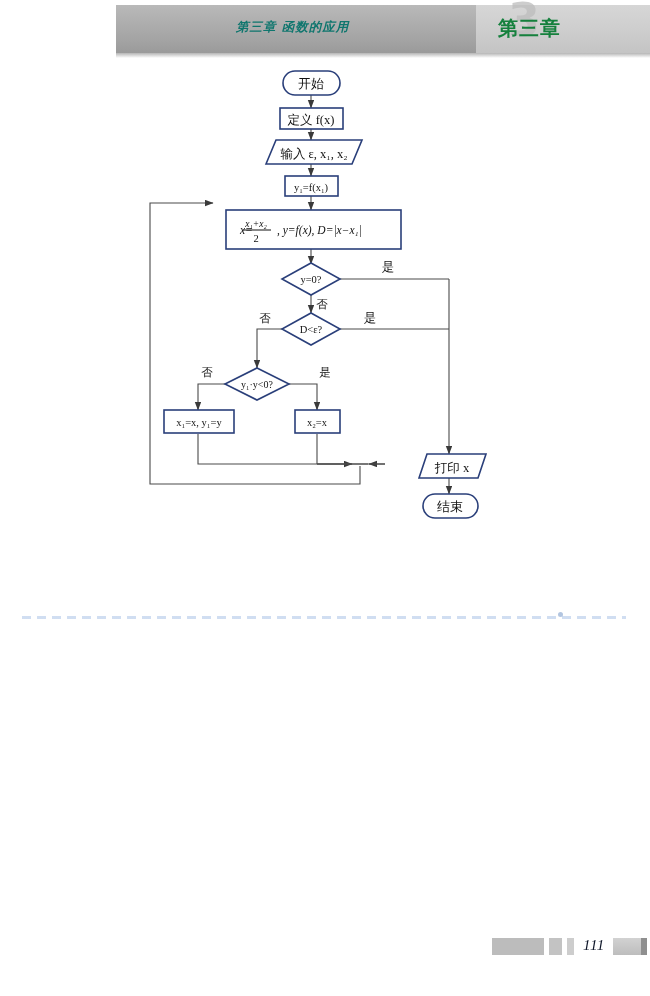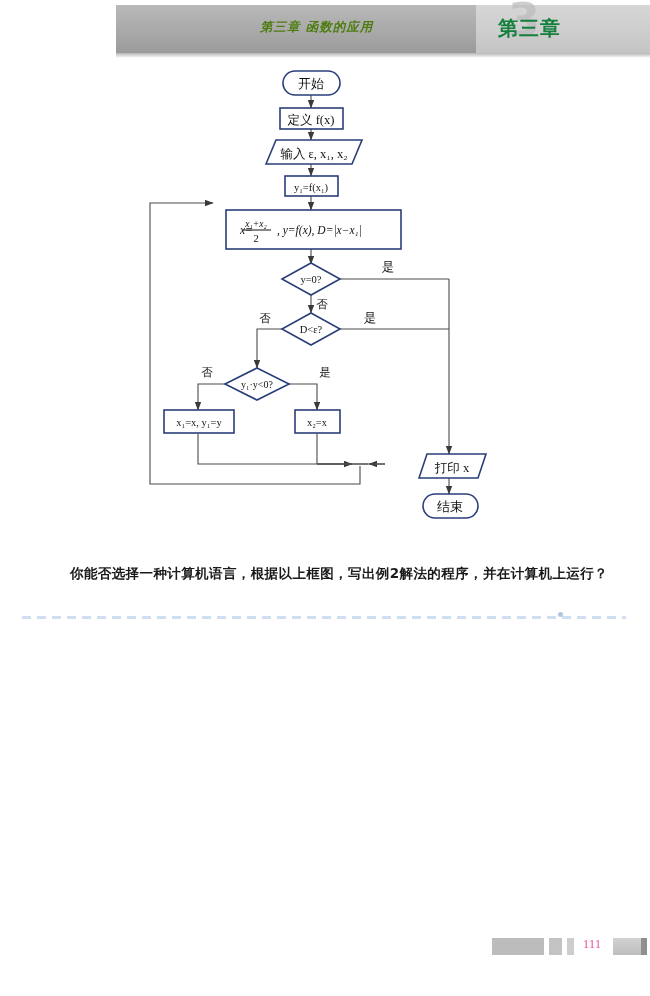--- a/index.html
+++ b/index.html
@@ -24,24 +24,23 @@
     position:absolute;left:360px;top:0;width:174px;height:48px;
     background:linear-gradient(180deg,#d6d6d6 0%,#cfcfcf 45%,#c4c4c4 100%);
   }
   .header-shadow{
     position:absolute;left:0;top:48px;width:534px;height:5px;
     background:linear-gradient(180deg,rgba(120,120,120,.55),rgba(255,255,255,0));
   }
   .header-title{
     position:absolute;left:120px;top:14px;
     font-size:12.5px;font-weight:bold;font-style:italic;
-    color:#4d7c0f;letter-spacing:1px;
+    color:#0f766e;letter-spacing:1px;
     font-family:"DejaVu Sans","Liberation Sans",sans-serif;
     white-space:nowrap;
-    margin-left:24px;
   }
   .chap-watermark{
     position:absolute;left:392px;top:-12px;
     font-size:46px;font-weight:bold;color:#bdbdbd;
     font-family:"DejaVu Sans","Liberation Sans",sans-serif;
     opacity:.75;
   }
   .chap-label{
     position:absolute;left:382px;top:10px;
     font-size:20px;font-weight:bold;color:#15803d;
@@ -77,22 +76,23 @@
   }
 
   
   .footer{position:absolute;left:0;top:938px;width:650px;height:24px;}
   .fbar{position:absolute;top:0;height:17px;}
   .fbar.b1{left:492px;width:52px;background:#bcbcbc;}
   .fbar.b2{left:549px;width:13px;background:#c3c3c3;}
   .fbar.b3{left:567px;width:7px;background:#cdcdcd;}
   .fpage{
     position:absolute;left:583px;top:-1px;
-    font-size:12px;color:#ec4899;letter-spacing:.5px;
+    font-size:15px;color:#0f172a;letter-spacing:.5px;
     font-family:"Liberation Serif","DejaVu Serif",serif;
+    font-style:italic;
   }
   .fbar.b4{left:613px;width:30px;background:linear-gradient(180deg,#d2d2d2,#bdbdbd);}
   .fbar.b5{left:641px;width:6px;background:#8f8f8f;}
 </style>
 </head>
 <body>
 
 <div class="page">
 
   <div class="header">
@@ -206,23 +206,20 @@
         <text x="388" y="219">是</text>
         <text x="322" y="256" font-size="11.5">否</text>
         <text x="370" y="270">是</text>
         <text x="265" y="270" font-size="11.5">否</text>
         <text x="325" y="324" font-size="11.5">是</text>
         <text x="207" y="324" font-size="11.5">否</text>
       </g>
     </svg>
   </div>
 
-  <p class="bodytext">
-    <span class="indent"></span><span>你能否选择一种计算机语言，根据以上框图，写出例2解法的程序，并在计算机上运行？</span>
-  </p>
 
   <div class="dashrule"></div>
   <div class="dashdot"></div>
 
   <div class="footer">
     <div class="fbar b1"></div>
     <div class="fbar b2"></div>
     <div class="fbar b3"></div>
     <div class="fpage">111</div>
     <div class="fbar b4"></div>

